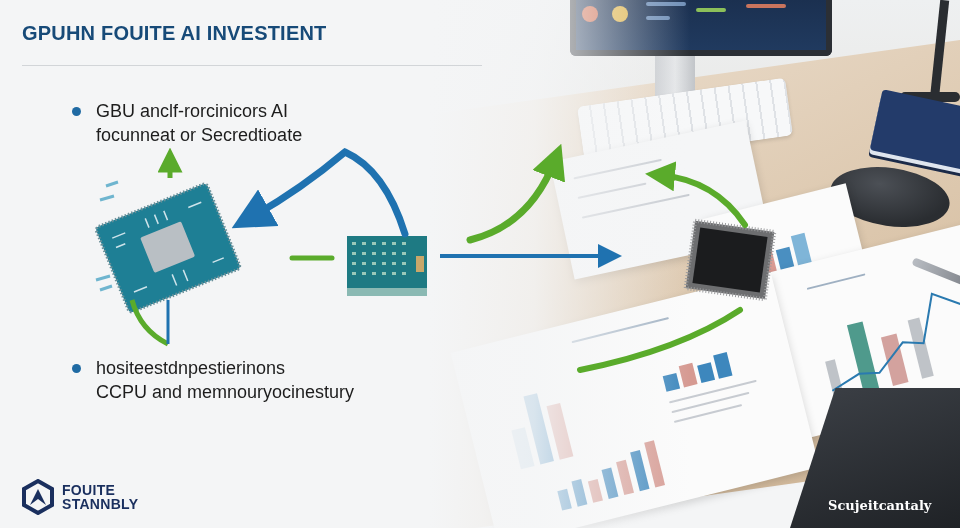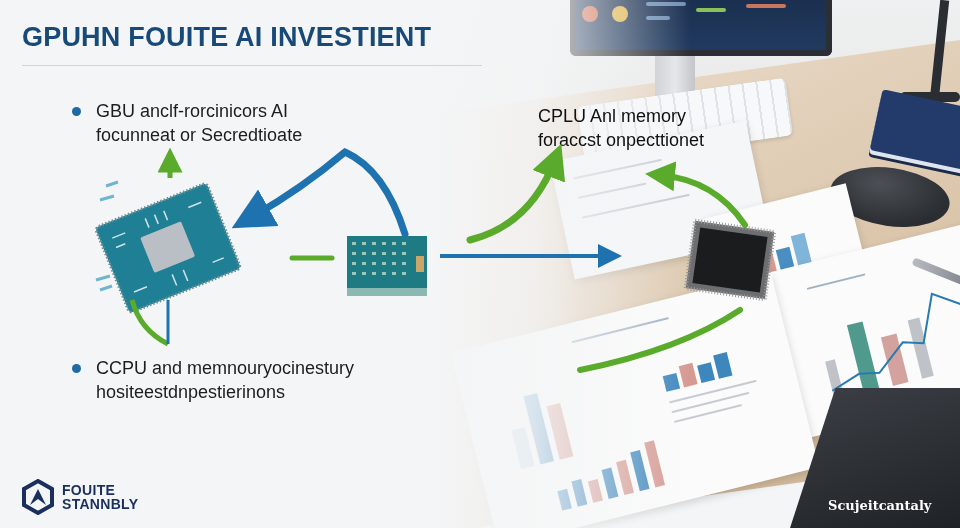--- a/index.html
+++ b/index.html
@@ -45,21 +45,21 @@
     .line-txt { position: absolute; height: 2px; background: #c7cbd1; border-radius: 1px; }
 
     .bar { position: absolute; bottom: 0; width: 14px; }
     .chart-area { position: absolute; }
 
     
     .fade { position: absolute; left: 430px; top: 0; width: 260px; height: 528px;
       background: linear-gradient(90deg, #f4f5f6 0%, rgba(244,245,246,.85) 40%, rgba(244,245,246,0) 100%); }
 
     
-    .title { position: absolute; left: 22px; top: 22px; font-size: 27px; font-weight: 700; color: #174a78; letter-spacing: 0.2px; }
+    .title { position: absolute; left: 22px; top: 22px; font-size: 20px; font-weight: 700; color: #174a78; letter-spacing: 0.2px; }
     .rule { position: absolute; left: 22px; top: 65px; width: 460px; height: 1px; background: #d2d5d8; }
 
     .bullet { position: absolute; font-size: 18px; line-height: 24px; color: #1d1d1d; }
     .bullet .dot { position: absolute; left: -24px; top: 8px; width: 9px; height: 9px; border-radius: 50%; background: #1f6aa3; }
     .b1 { left: 96px; top: 99px; }
     .b2 { left: 96px; top: 356px; }
     .b3 { left: 538px; top: 104px; color: #111; }
 
     .svg-layer { position: absolute; left: 0; top: 0; }
 
@@ -150,26 +150,22 @@
   <div class="title">GPUHN FOUITE  AI INVESTIENT</div>
   <div class="rule"></div>
 
   <div class="bullet b1">
     <span class="dot"></span>
     <div>GBU anclf-rorcinicors AI</div>
     <div>focunneat or Secredtioate</div>
   </div>
   <div class="bullet b2">
     <span class="dot"></span>
+    <div>hositeestdnpestierinons</div>
     <div>CCPU and memnouryocinestury</div>
-    <div>hositeestdnpestierinons</div>
-  </div>
-  <div class="bullet b3">
-    <div>CPLU Anl memory</div>
-    <div>foraccst onpecttionet</div>
   </div>
 
   <svg class="svg-layer" width="960" height="528">
     <defs>
       <marker id="ab" markerWidth="6" markerHeight="6" refX="3" refY="3" orient="auto">
         <path d="M0,0 L6,3 L0,6 Z" fill="#1f72b0"></path>
       </marker>
       <marker id="ag" markerWidth="5" markerHeight="5" refX="2.5" refY="2.5" orient="auto">
         <path d="M0,0 L5,2.5 L0,5 Z" fill="#5aab2b"></path>
       </marker>

